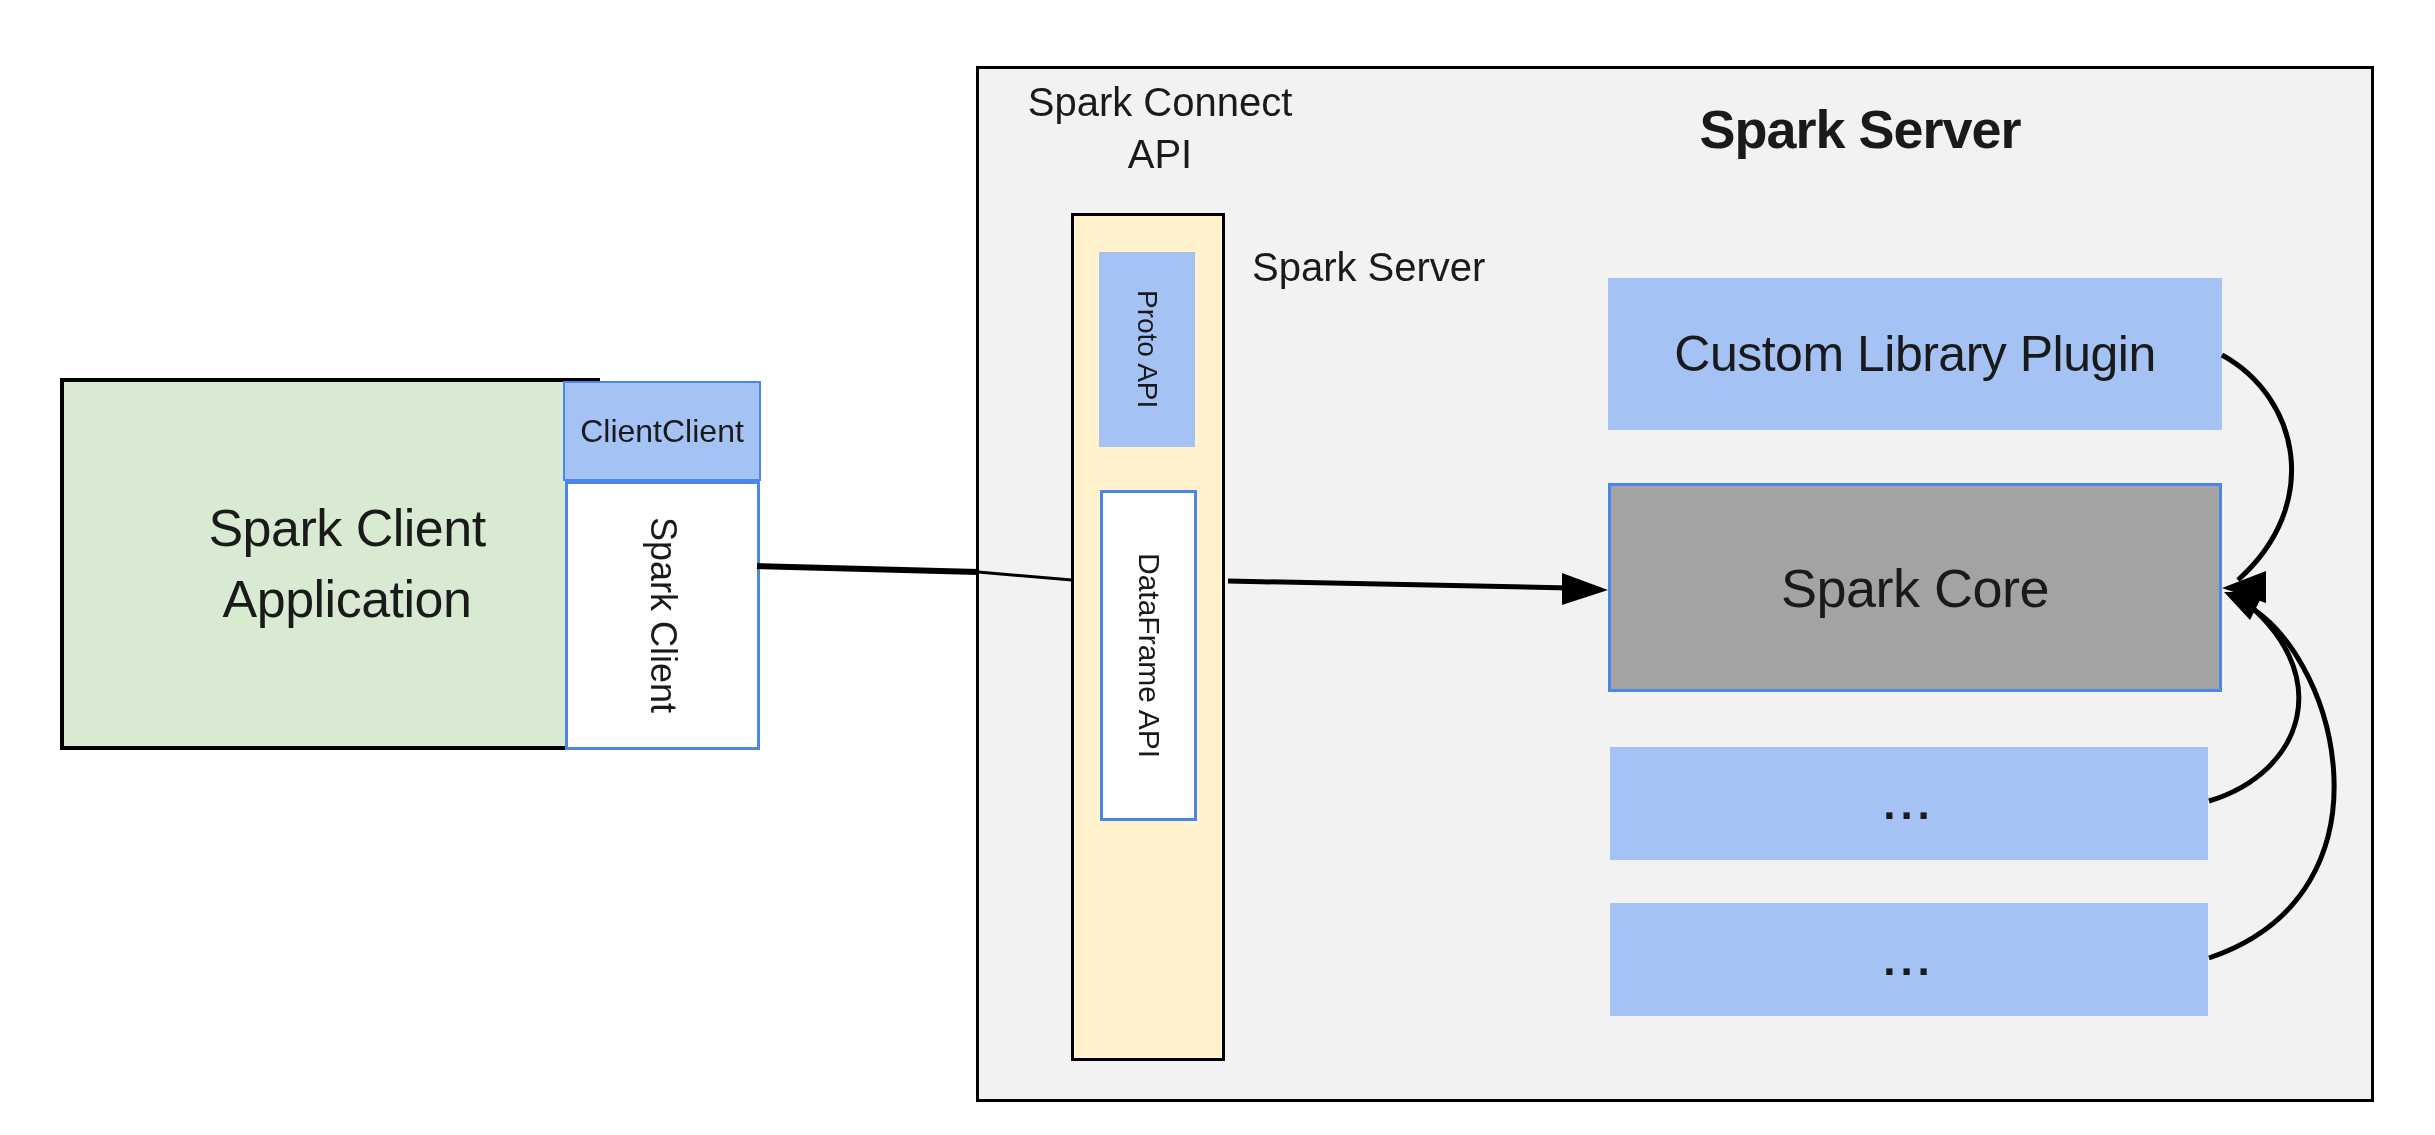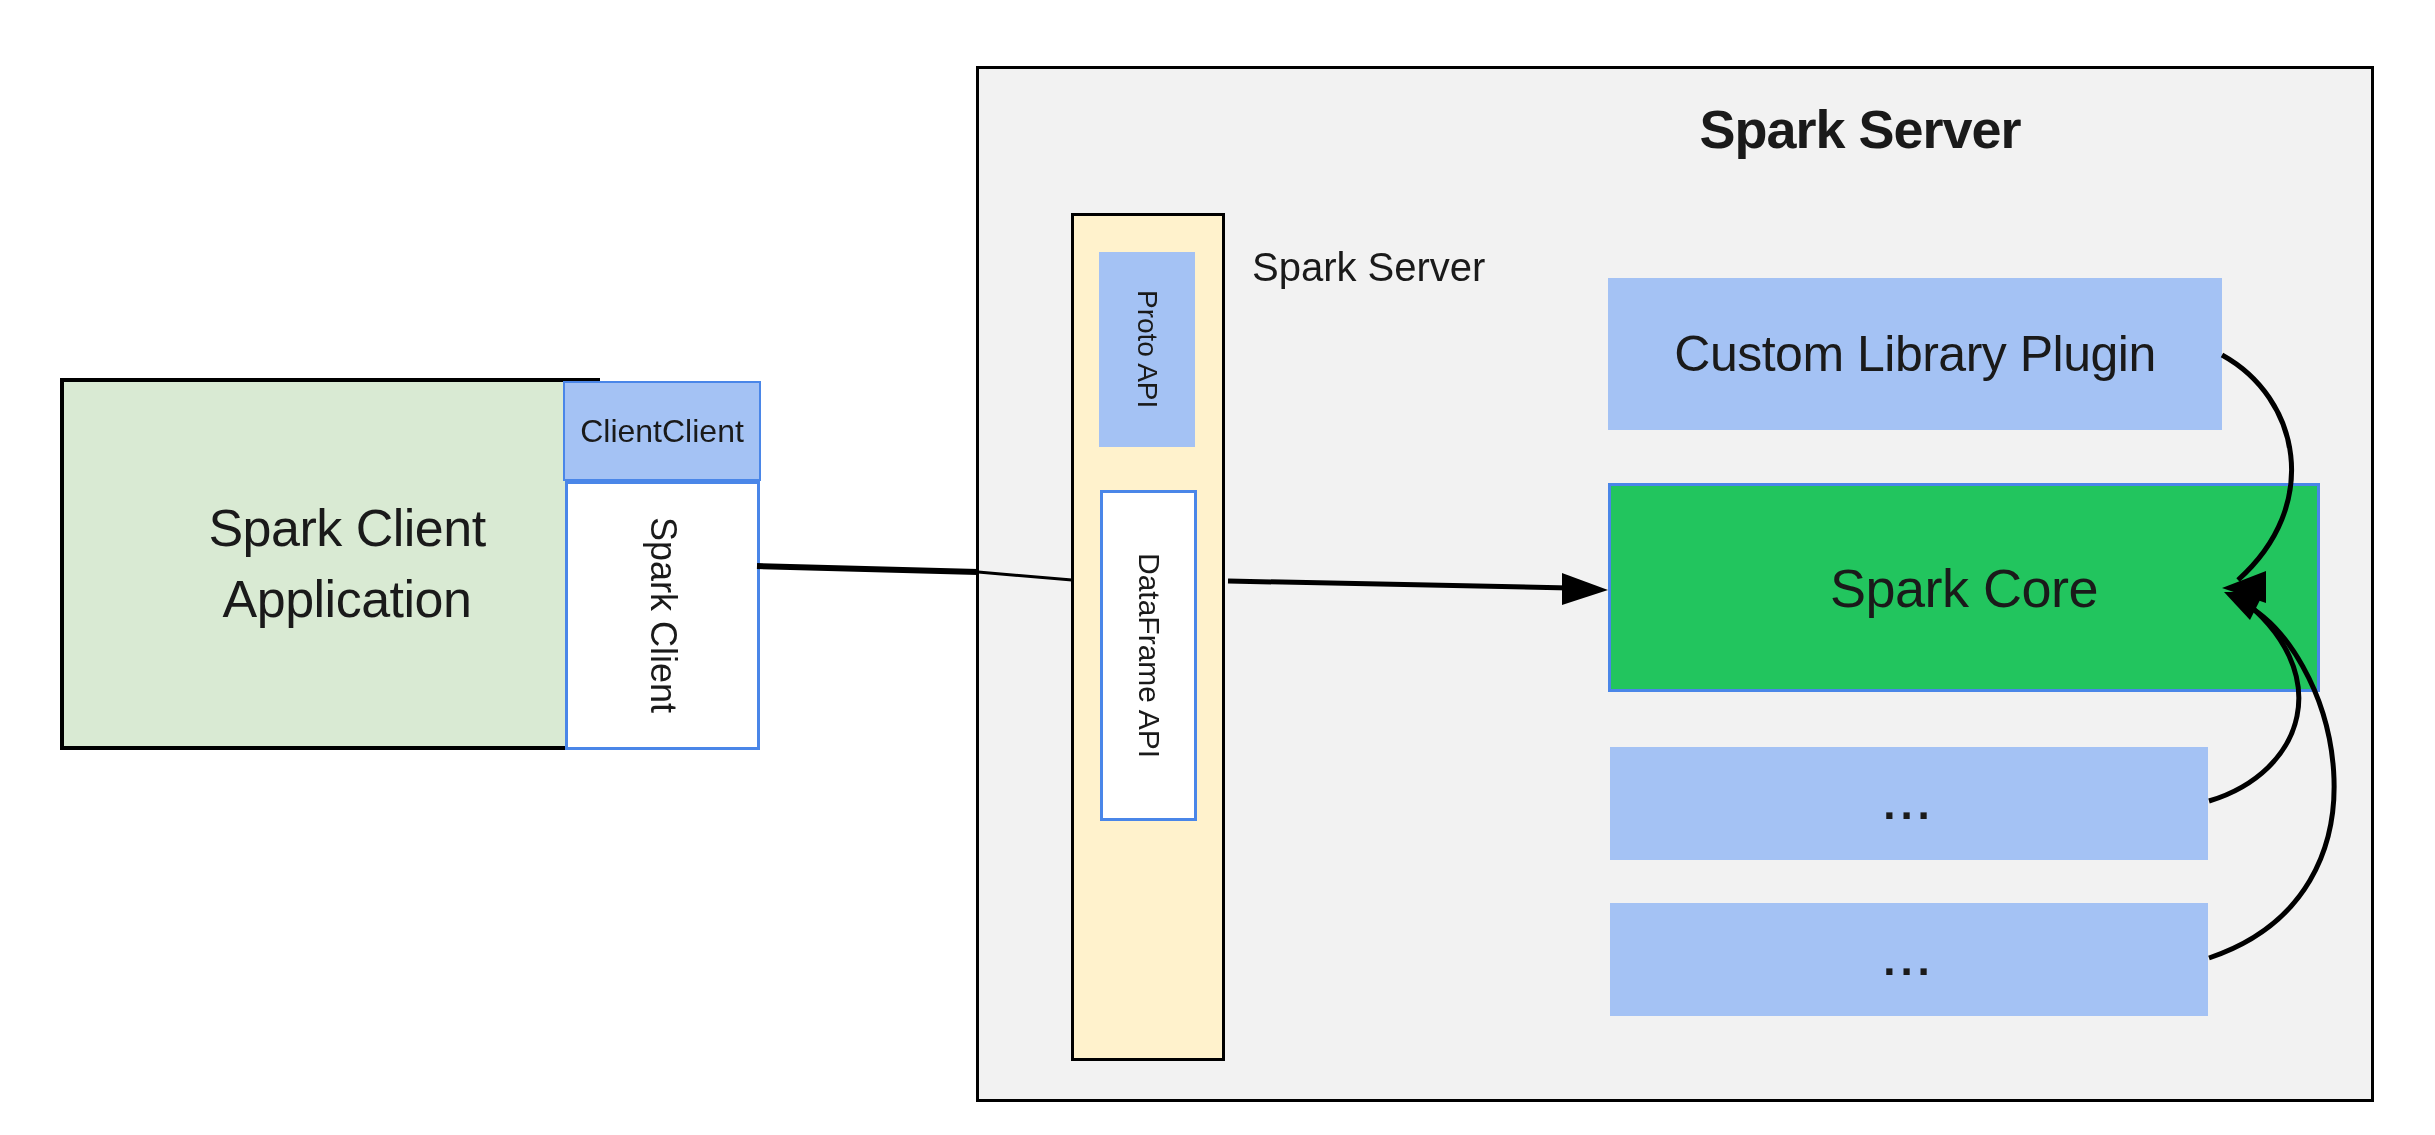--- a/index.html
+++ b/index.html
@@ -121,22 +121,22 @@
   }
 
   
   .plugin-box{
     left:1608px; top:278px; width:614px; height:152px;
     background:var(--blue-fill);
     z-index:2;
   }
   .plugin-text{font-size:50px;letter-spacing:-0.5px;}
   .core-box{
-    left:1608px; top:483px; width:712px; height:209px;
-    background:#22c55e;
+    left:1608px; top:483px; width:614px; height:209px;
+    background:#a3a3a3;
     border:3px solid var(--blue-border);
     z-index:2;
   }
   .core-text{font-size:54px;letter-spacing:-0.5px;}
   .dots-box-1{
     left:1610px; top:747px; width:598px; height:113px;
     background:var(--blue-fill);
     z-index:2;
   }
   .dots-box-2{
@@ -170,20 +170,24 @@
 
   <div class="abs client-package-box center-flex">
     <div class="client-package-text">Client</div>
     <div class="client-package-text">Client</div>
   </div>
 
   <div class="abs spark-client-box center-flex">
     <div class="v-text spark-client-text">Spark Client</div>
   </div>
 
+  <div class="abs connect-title">
+    <div>Spark Connect</div>
+    <div>API</div>
+  </div>
 
   <div class="abs server-title">Spark Server</div>
 
   <div class="abs yellow-box"></div>
 
   <div class="abs proto-box center-flex">
     <div class="v-text proto-text">Proto API</div>
   </div>
 
   <div class="abs dataframe-box center-flex">

